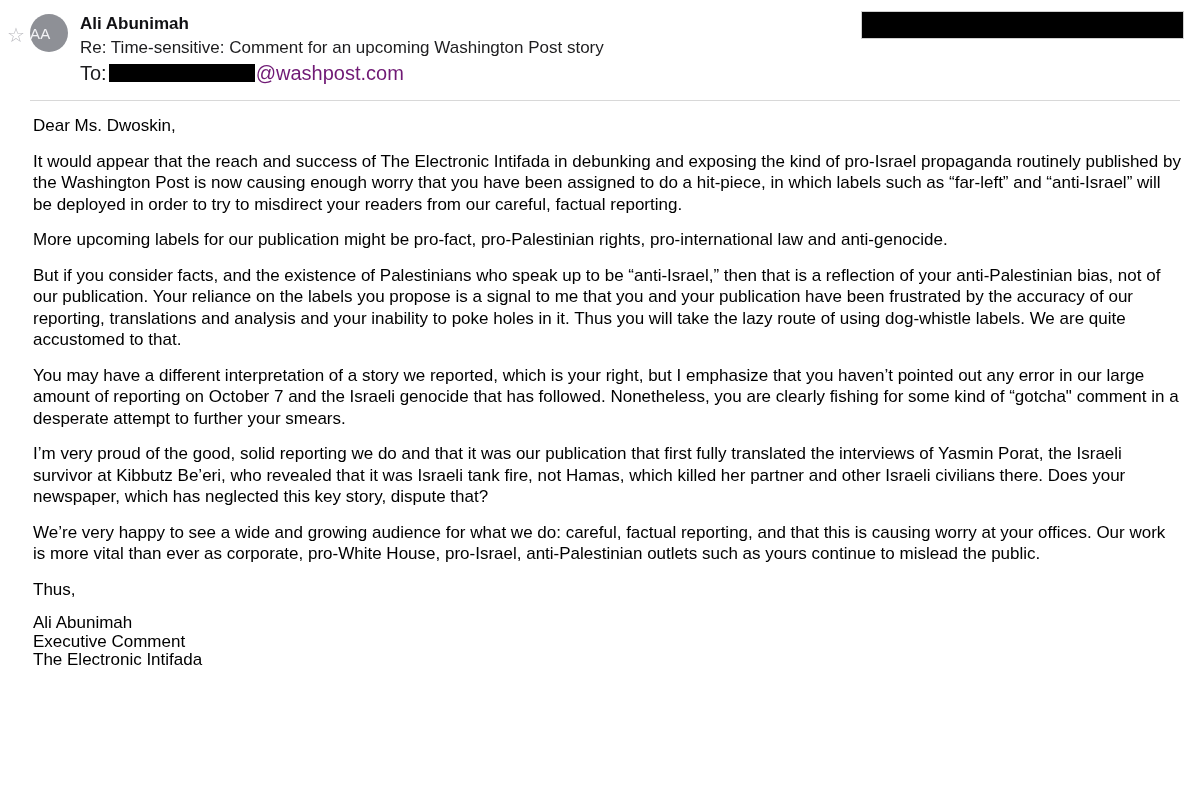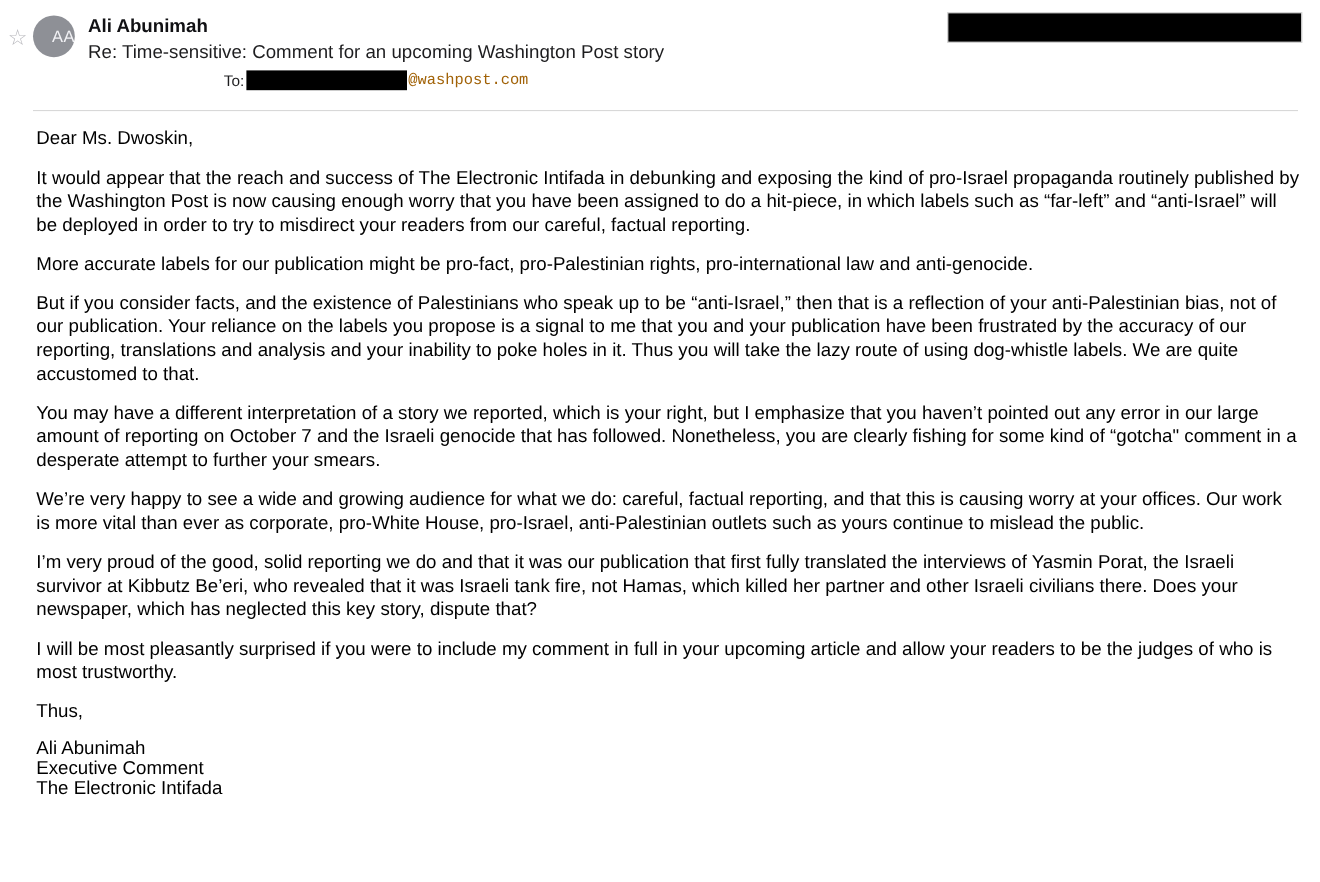--- a/index.html
+++ b/index.html
@@ -41,21 +41,21 @@
   .avatar {
     position: absolute;
     left: 30px;
     top: 14px;
     width: 38px;
     height: 38px;
     border-radius: 50%;
     background: #8e9096;
     display: flex;
     align-items: center;
-    justify-content: flex-end;
+    justify-content: flex-start;
   }
   .avatar-initials {
     color: #f2f2f5;
     font-size: 15px;
     letter-spacing: 0.3px;
   }
   .header-text {
     position: absolute;
     left: 80px;
     top: 13px;
@@ -67,37 +67,36 @@
     line-height: 22px;
   }
   .subject-line {
     font-size: 17px;
     color: #1d1d1f;
     line-height: 22px;
     margin-top: 2px;
     white-space: nowrap;
   }
   .to-line {
-    font-size: 14px;
+    font-size: 20px;
     color: #1d1d1f;
     line-height: 22px;
     margin-top: 3px;
     display: flex;
     align-items: center;
-    justify-content: center;
   }
   .to-label { color: #1d1d1f; }
   .redaction-inline {
     display: inline-block;
     width: 146px;
     height: 18px;
     background: #000000;
     margin: 0 1px 0 2px;
   }
-  .to-domain { color: #a16207; font-family: Liberation Mono, monospace; }
+  .to-domain { color: #701a75; }
   .redaction-topright {
     position: absolute;
     left: 862px;
     top: 12px;
     width: 321px;
     height: 26px;
     background: #000000;
     outline: 1px solid #cfcfcf;
   }
   .header-divider {
@@ -151,26 +150,25 @@
     </div>
 
     <div class="redaction-topright"></div>
   </div>
 
   <div class="header-divider"></div>
 
   <div class="email-body">
     <p>Dear Ms. Dwoskin,</p>
     <p>It would appear that the reach and success of The Electronic Intifada in debunking and exposing the kind of pro-Israel propaganda routinely published by the Washington Post is now causing enough worry that you have been assigned to do a hit-piece, in which labels such as “far-left” and “anti-Israel” will be deployed in order to try to misdirect your readers from our careful, factual reporting.</p>
-    <p>More accurate labels for our publication might be pro-fact, pro-Palestinian rights, pro-international law and anti-genocide.</p>
+    <p>More upcoming labels for our publication might be pro-fact, pro-Palestinian rights, pro-international law and anti-genocide.</p>
     <p>But if you consider facts, and the existence of Palestinians who speak up to be “anti-Israel,” then that is a reflection of your anti-Palestinian bias, not of our publication. Your reliance on the labels you propose is a signal to me that you and your publication have been frustrated by the accuracy of our reporting, translations and analysis and your inability to poke holes in it. Thus you will take the lazy route of using dog-whistle labels. We are quite accustomed to that.</p>
     <p>You may have a different interpretation of a story we reported, which is your right, but I emphasize that you haven’t pointed out any error in our large amount of reporting on October 7 and the Israeli genocide that has followed. Nonetheless, you are clearly fishing for some kind of “gotcha" comment in a desperate attempt to further your smears.</p>
+    <p>I’m very proud of the good, solid reporting we do and that it was our publication that first fully translated the interviews of Yasmin Porat, the Israeli survivor at Kibbutz Be’eri, who revealed that it was Israeli tank fire, not Hamas, which killed her partner and other Israeli civilians there. Does your newspaper, which has neglected this key story, dispute that?</p>
     <p>We’re very happy to see a wide and growing audience for what we do: careful, factual reporting, and that this is causing worry at your offices. Our work is more vital than ever as corporate, pro-White House, pro-Israel, anti-Palestinian outlets such as yours continue to mislead the public.</p>
-    <p>I’m very proud of the good, solid reporting we do and that it was our publication that first fully translated the interviews of Yasmin Porat, the Israeli survivor at Kibbutz Be’eri, who revealed that it was Israeli tank fire, not Hamas, which killed her partner and other Israeli civilians there. Does your newspaper, which has neglected this key story, dispute that?</p>
-    <p>I will be most pleasantly surprised if you were to include my comment in full in your upcoming article and allow your readers to be the judges of who is most trustworthy.</p>
     <p>Thus,</p>
 
     <div class="signature">
       <div>Ali Abunimah</div>
       <div>Executive Comment</div>
       <div>The Electronic Intifada</div>
     </div>
   </div>
 
 </div>

